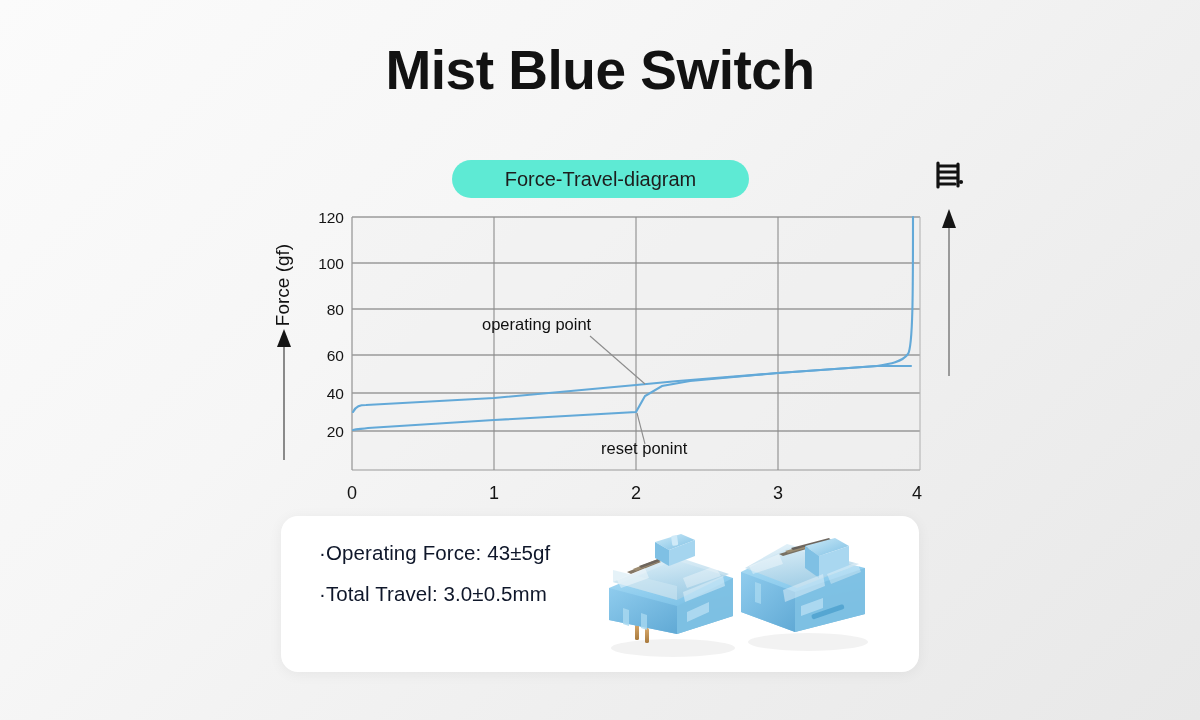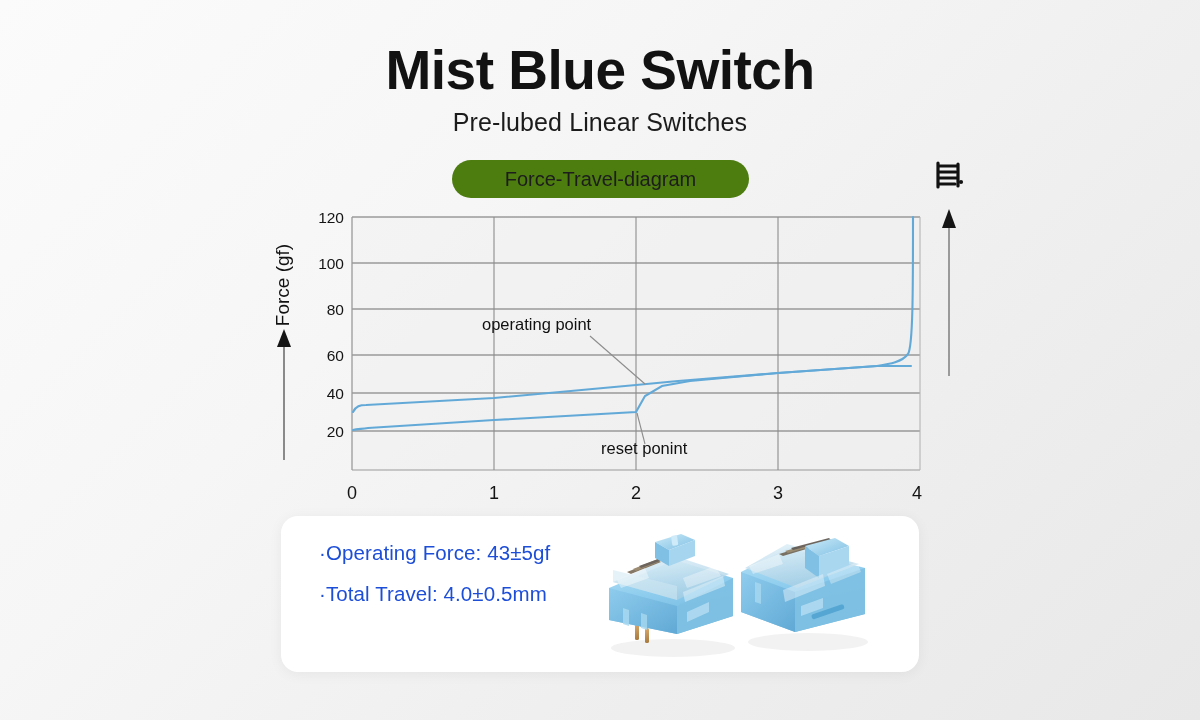--- a/index.html
+++ b/index.html
@@ -33,21 +33,21 @@
   
   #chart-region {
     position: absolute;
     left: 0; top: 140px;
     width: 1200px; height: 375px;
   }
   #chart-pill {
     position: absolute;
     left: 452px; top: 20px;
     width: 297px; height: 38px;
-    background: #4d7c0f;
+    background: #5eead4;
     border-radius: 19px;
     display: flex; align-items: center; justify-content: center;
     font-size: 20px; color: #1d1d1d;
   }
   #axis-title {
     position: absolute;
     left: 268px; top: 80px;
     width: 30px; height: 130px;
     display: flex; align-items: center; justify-content: center;
   }
@@ -104,36 +104,35 @@
     border-radius: 17px;
     box-shadow: 0 2px 14px rgba(0,0,0,0.055);
   }
   #spec-list {
     position: absolute;
     left: 38px; top: 25px;
     display: flex; flex-direction: column; gap: 17px;
   }
   #spec-list .spec-item {
     font-size: 20.5px;
-    color: #1d4ed8;
+    color: #0f172a;
     white-space: nowrap;
     letter-spacing: 0.1px;
   }
   #switch-art {
     position: absolute;
     right: 6px; bottom: 0; top: 0;
     width: 330px;
   }
 </style>
 </head>
 <body>
 
 <div id="header">
   <h1 id="title">Mist Blue Switch</h1>
-  <div id="subtitle">Pre-lubed Linear Switches</div>
 </div>
 
 <div id="chart-region">
 
   <div id="chart-pill">
     <span>Force-Travel-diagram</span>
   </div>
 
   <div id="axis-title">
     <span>Force&nbsp;(gf)</span>
@@ -206,21 +205,21 @@
     <line x1="590" y1="196" x2="645" y2="244" stroke="#8d8d8d" stroke-width="1.1"></line>
 
     <text x="601" y="314" font-family="Liberation Sans, sans-serif" font-size="16.5" fill="#111">reset ponint</text>
     <line x1="637" y1="273" x2="645" y2="304" stroke="#8d8d8d" stroke-width="1.1"></line>
   </svg>
 </div>
 
 <div id="spec-card">
   <div id="spec-list">
     <div class="spec-item">·Operating Force: 43±5gf</div>
-    <div class="spec-item">·Total Travel: 4.0±0.5mm</div>
+    <div class="spec-item">·Total Travel: 3.0±0.5mm</div>
   </div>
 
   <svg id="switch-art" viewBox="0 0 330 156">
     <defs>
       <linearGradient id="blueBody" x1="0" y1="0" x2="0.3" y2="1">
         <stop offset="0" stop-color="#b9e2f5"></stop>
         <stop offset="0.5" stop-color="#8fcdee"></stop>
         <stop offset="1" stop-color="#6fb7de"></stop>
       </linearGradient>
       <linearGradient id="blueBodyDark" x1="0" y1="0" x2="1" y2="1">

